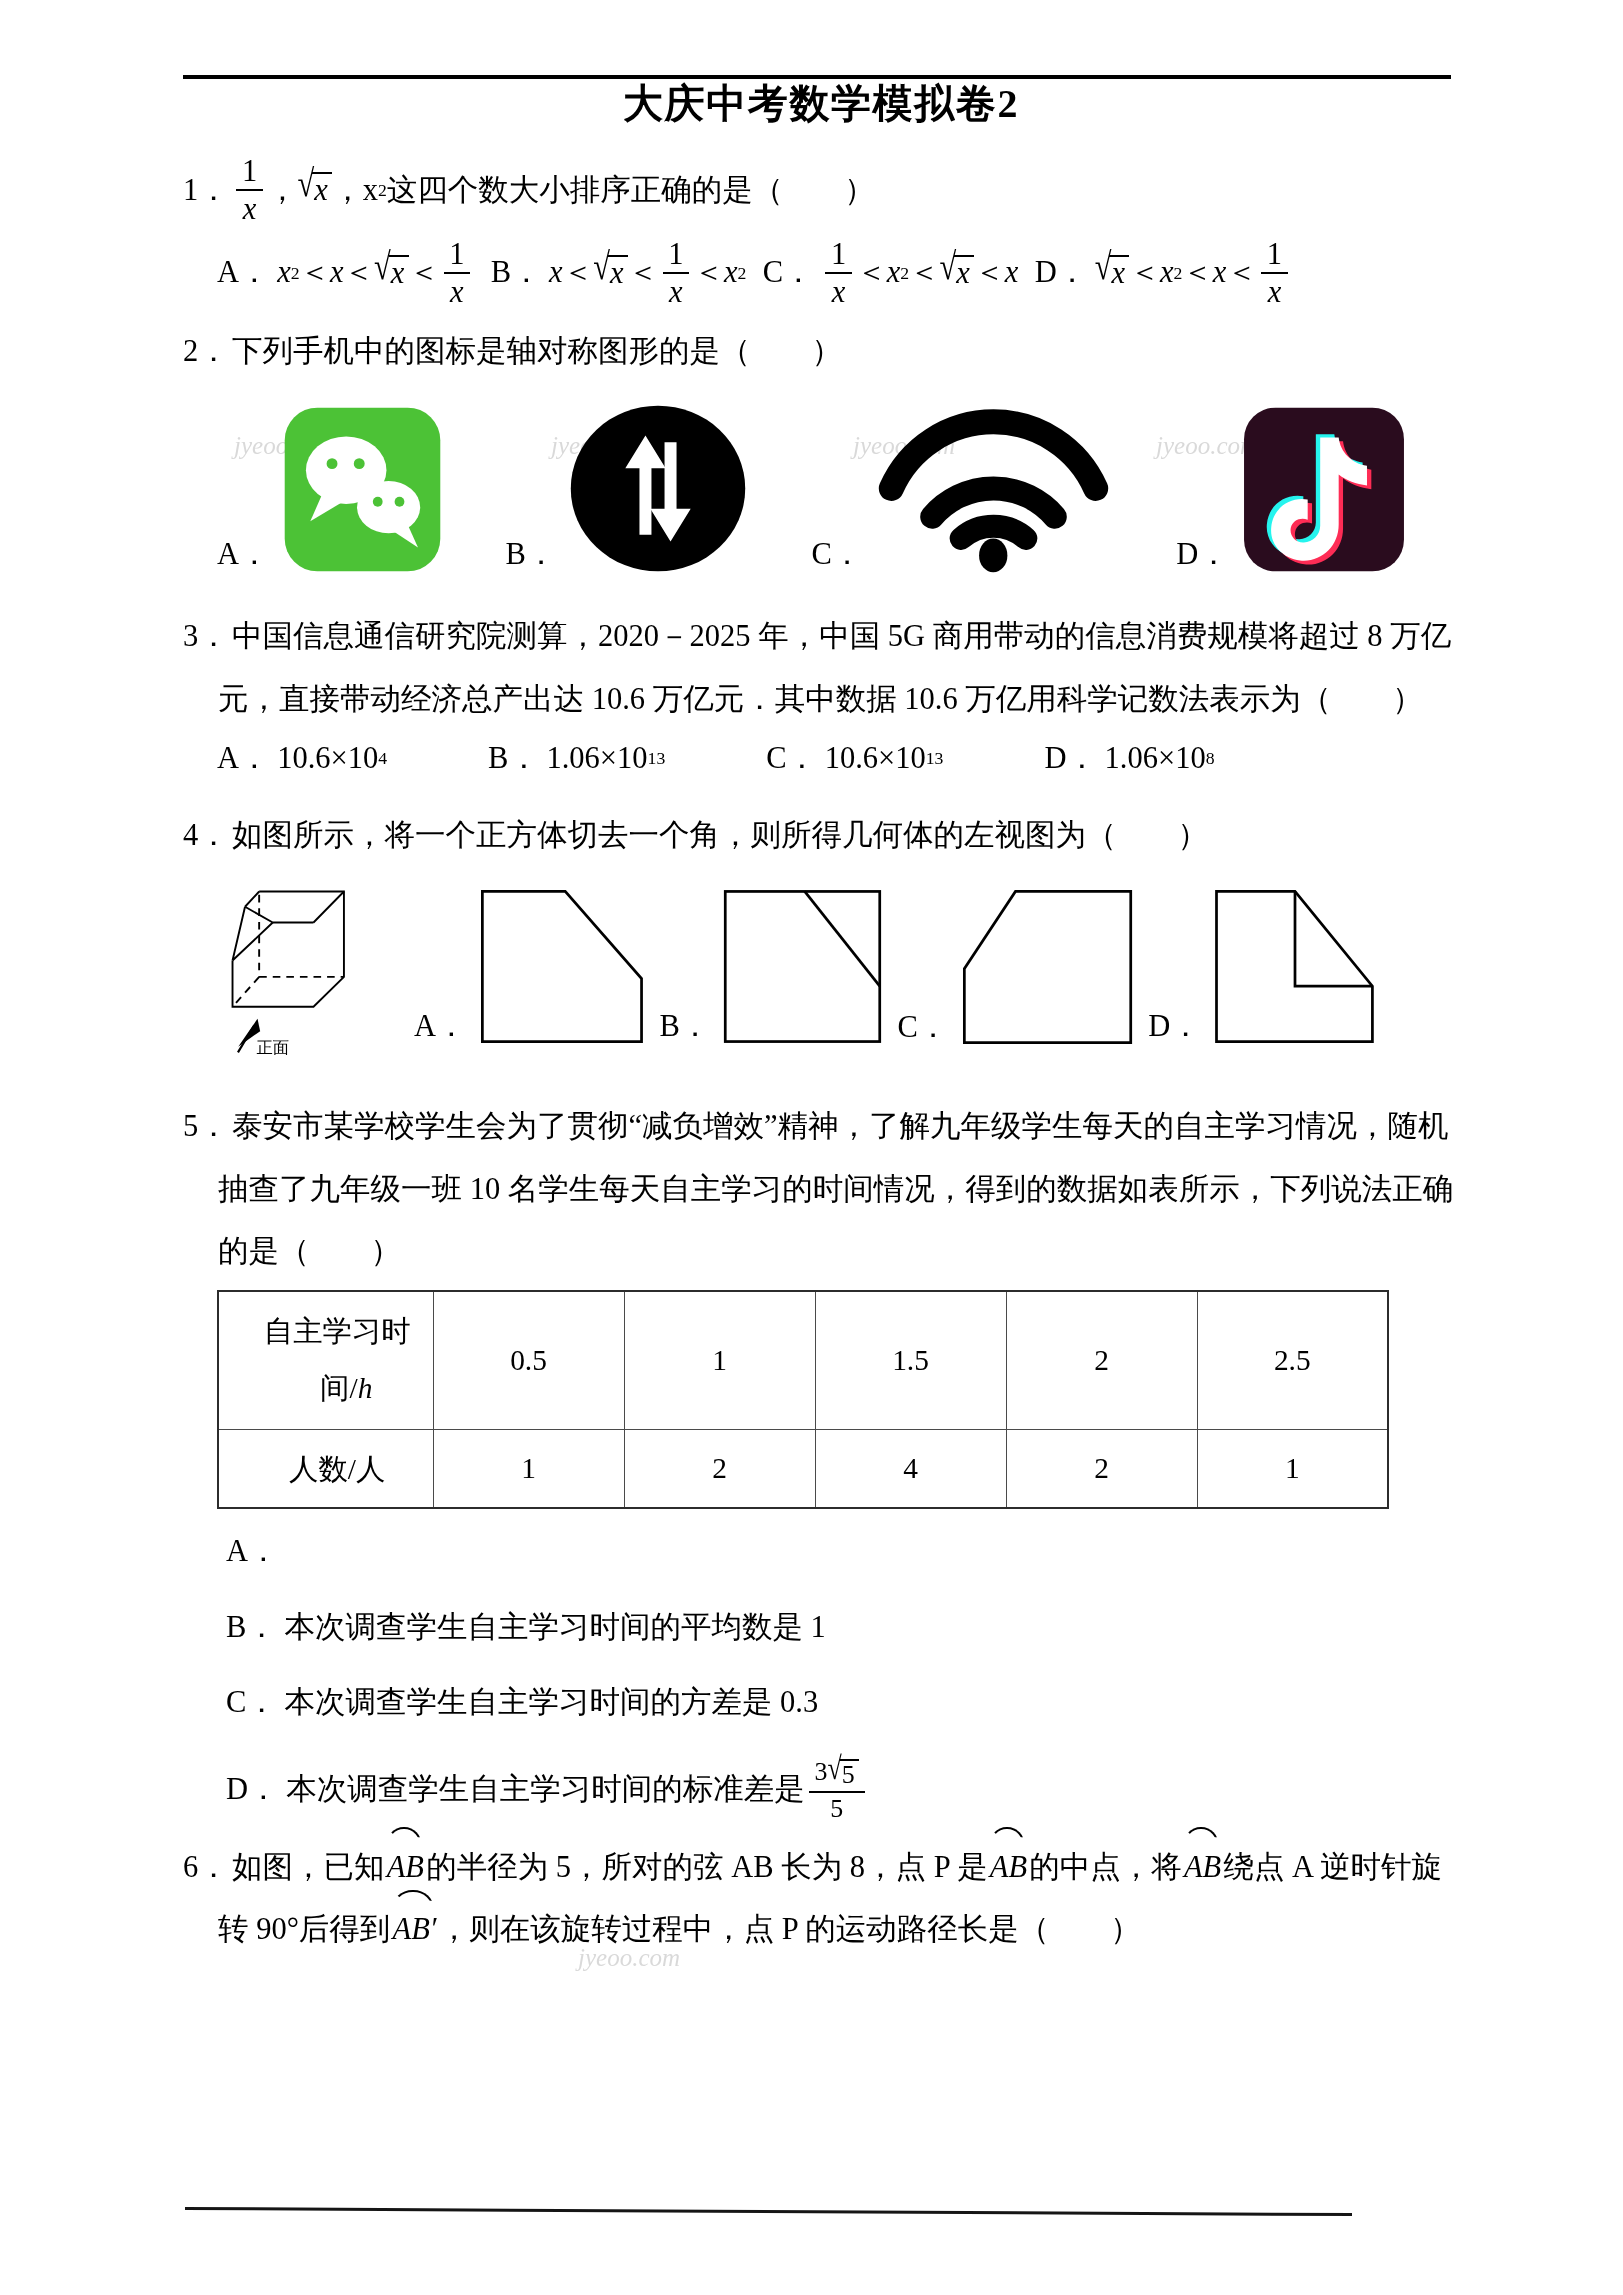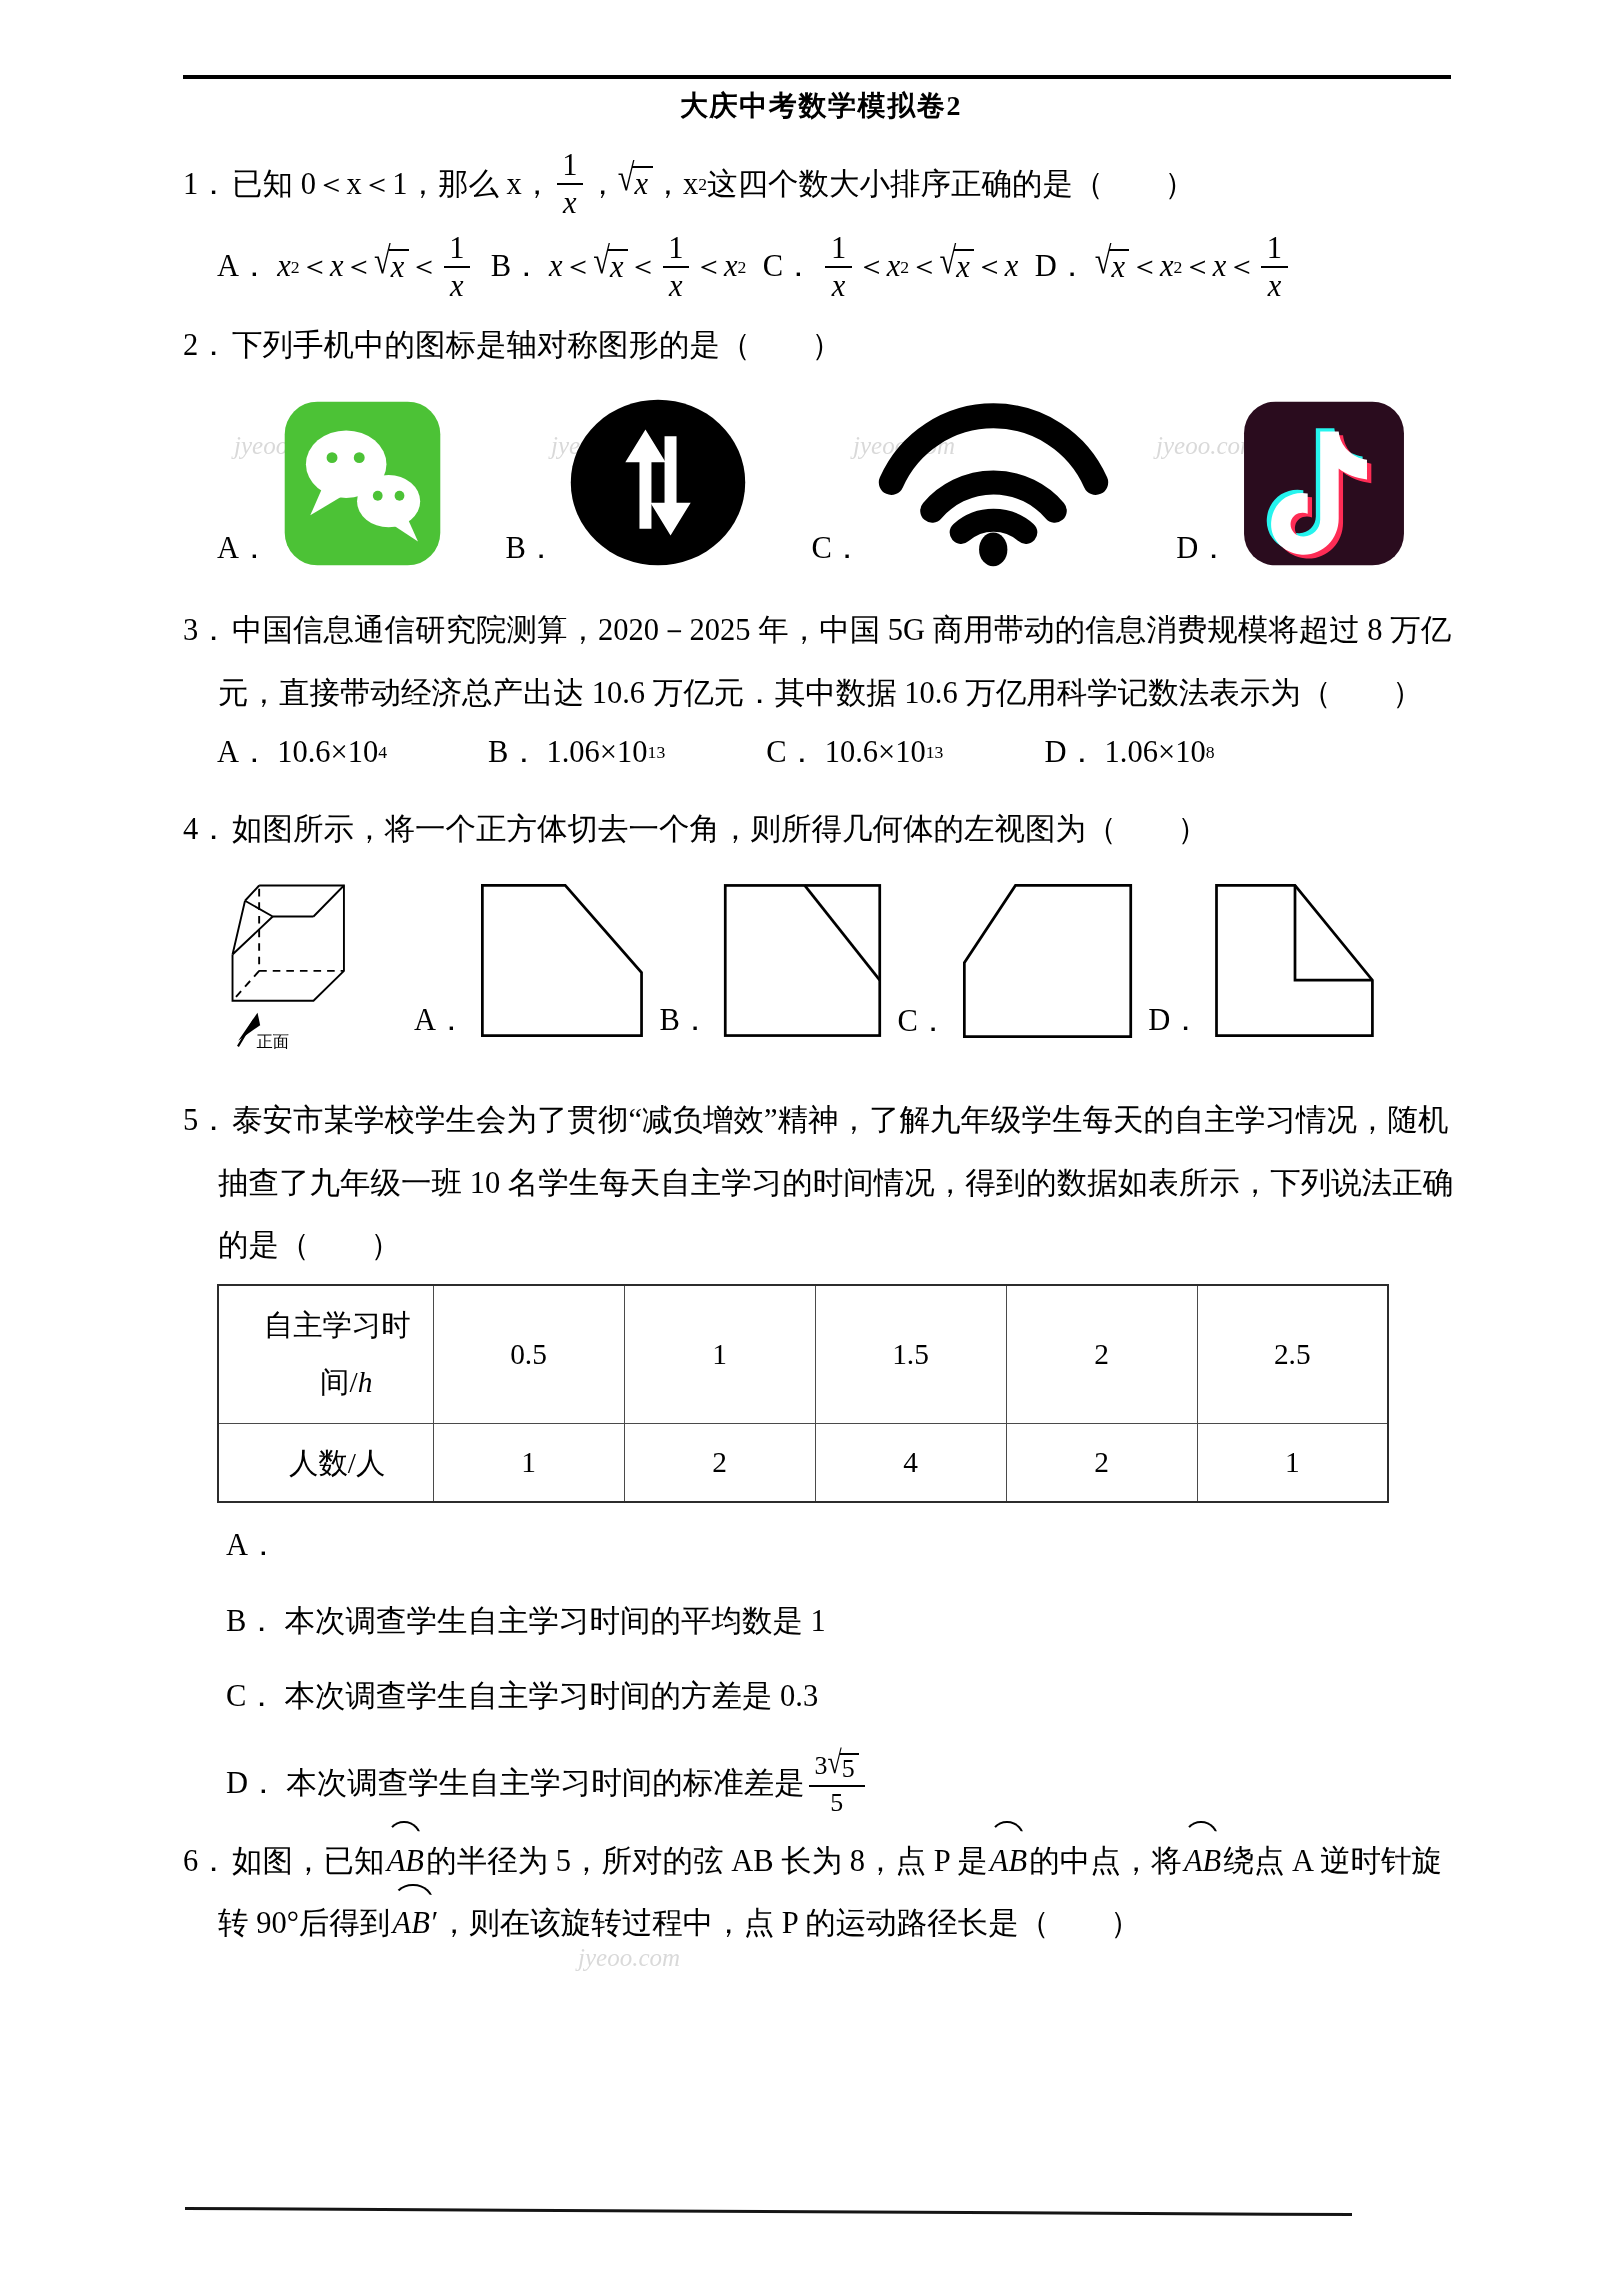--- a/index.html
+++ b/index.html
@@ -4,21 +4,21 @@
 <style>
   html,body{margin:0;padding:0;}
   body{
     width:1623px;height:2295px;background:#ffffff;color:#000;
     font-family:"Liberation Serif","DejaVu Serif",serif;
     font-size:30.5px;position:relative;overflow:hidden;
   }
   .content{padding:0 164px 0 183px;position:relative;}
   .rule-top{position:absolute;left:183px;top:75px;width:1268px;height:4.4px;background:#000;}
   .rule-bottom{position:absolute;left:185px;top:2207px;width:1167px;height:2.7px;background:#151515;transform:rotate(0.3deg);transform-origin:left center;}
-  .title{font-size:28px;font-weight:bold;text-align:center;margin:11px;padding-top:76px;letter-spacing:1.6px;}
+  .title{font-size:40px;font-weight:bold;text-align:center;margin:0;padding-top:76px;letter-spacing:1.6px;}
   .section{font-size:32px;font-weight:bold;margin:48px 0 0 0;}
   .q{margin:0;padding-left:35px;text-indent:-35px;line-height:2.05;}
   .qno{margin-right:3.3px;}
   .v{font-style:italic;font-family:"Liberation Serif",serif;}
   sup{font-size:0.58em;vertical-align:0.55em;line-height:0;}
   
   .frac{display:inline-flex;flex-direction:column;text-align:center;vertical-align:middle;line-height:1.12;margin:0 4.4px;text-indent:0;}
   .frac .num{border-bottom:2.2px solid #000;padding:0 5.5px 1.1px 5.5px;}
   .frac .den{padding-top:1.1px;}
   .sqrt{display:inline-flex;align-items:flex-start;text-indent:0;white-space:nowrap;}
@@ -71,21 +71,20 @@
 <span class="wm" style="left:1156px;top:432px">jyeoo.com</span>
 <span class="wm" style="left:578px;top:1944px">jyeoo.com</span>
 
 <div class="content">
 
   <h1 class="title">大庆中考数学模拟卷2</h1>
 
 
   <div class="q q1stem">
     <span class="qno">1．</span>
-      <span>已知 0＜x＜1，那么 x，</span>
       <span class="frac">
         <span class="num">1</span>
         <span class="den v">x</span>
       </span>
       <span>，</span>
       <span class="sqrt">
         <span class="sign">√</span>
         <span class="rad v">x</span>
       </span>
       <span>，x</span>

